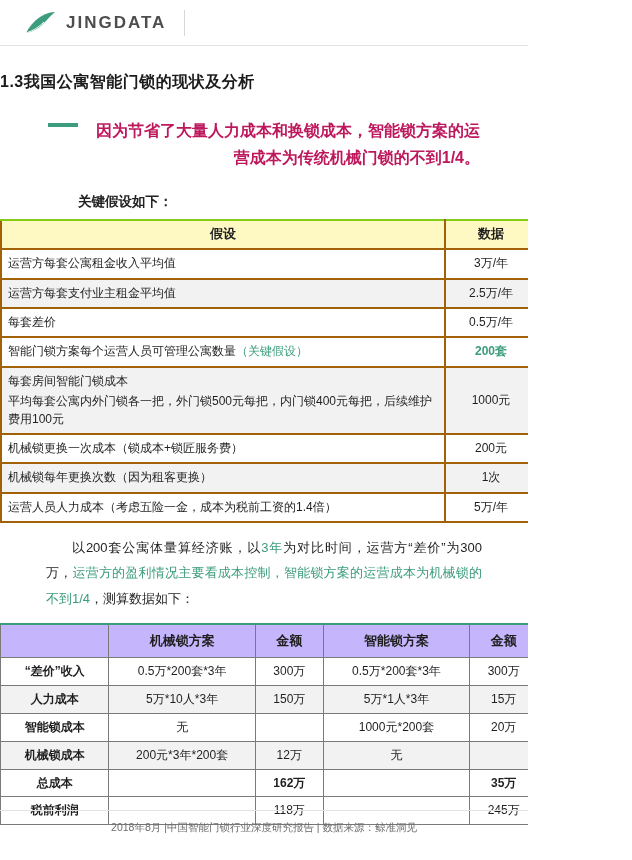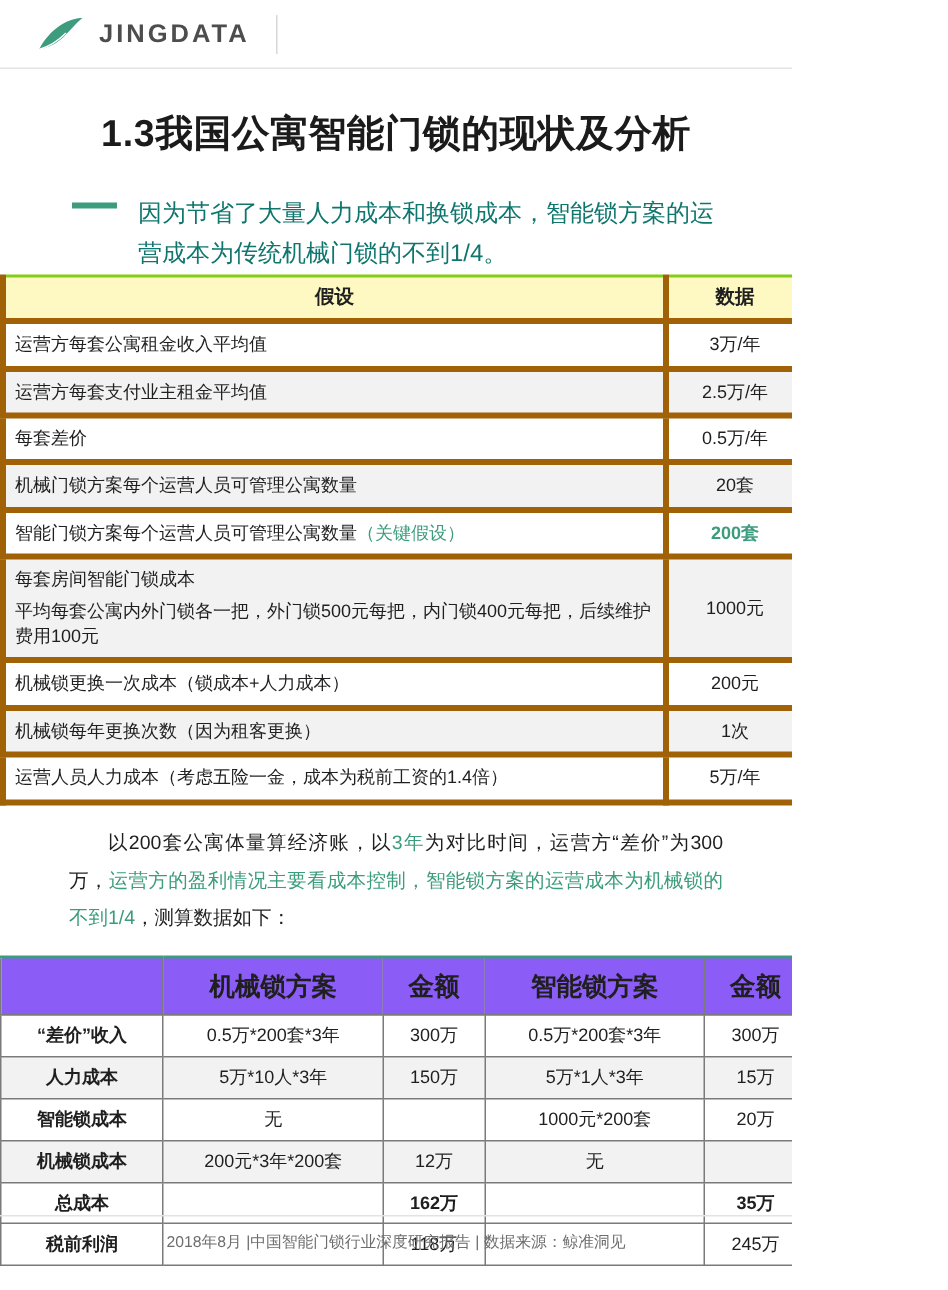--- a/index.html
+++ b/index.html
@@ -40,22 +40,21 @@
   }
   .header-divider {
     width: 1px;
     height: 26px;
     background: #d8d8d8;
     margin-left: 18px;
   }
 
   
   .title {
-    text-align: center;
-    font-size: 25px;
+    font-size: 16px;
     font-weight: bold;
     color: #1b1b1b;
     margin-top: 26px;
     letter-spacing: 0.5px;
   }
 
   
   .lead-wrap {
     margin: 24px 48px 0 48px;
     display: flex;
@@ -63,23 +62,24 @@
   .lead-bar {
     width: 30px;
     height: 4px;
     background: #3c9c7d;
     margin-top: 6px;
     margin-right: 14px;
     flex: none;
   }
   .lead-text {
     font-size: 16px;
-    font-weight: normal;
+    font-weight: bold;
     line-height: 1.7;
-    color: #0f766e;
+    color: #be185d;
+    text-align: right;
   }
 
   .assump-label {
     margin: 22px 0 8px 78px;
     font-size: 13.5px;
     color: #222;
     font-weight: bold;
   }
 
   
@@ -87,21 +87,21 @@
     border-collapse: collapse;
     font-size: 12px;
     color: #1f1f1f;
   }
   .tbl1 {
     width: 538px;
     margin: 0 auto;
     table-layout: fixed;
   }
   .tbl1 th, .tbl1 td {
-    border: 4px solid #a16207;
+    border: 2px solid #a16207;
     padding: 5px 6px;
     line-height: 1.45;
   }
   .tbl1 thead th {
     background: #fef9c3;
     font-weight: bold;
     text-align: center;
     font-size: 13px;
     padding: 4px 6px;
     border-top: 2px solid #84cc16;
@@ -134,24 +134,24 @@
     table-layout: fixed;
   }
   .tbl2 th, .tbl2 td {
     border: 1px solid #7a7a7a;
     padding: 5px 4px;
     text-align: center;
     line-height: 1.4;
   }
   .tbl2 thead th {
     font-weight: bold;
-    font-size: 17px;
+    font-size: 13px;
     padding: 7px 4px;
     border-top: 2px solid #3c9c7d;
-    background: #8b5cf6;
+    background: #c4b5fd;
   }
   .tbl2 tbody tr.alt td { background: #f2f2f2; }
   .tbl2 td.rowhdr { font-weight: bold; }
   .tbl2 td.bold { font-weight: bold; }
 
   
   .footer {
     position: absolute;
     left: 0; right: 0; bottom: 16px;
     height: 34px;
@@ -179,20 +179,21 @@
     <div class="header-divider"></div>
   </div>
 
   <div class="title">1.3我国公寓智能门锁的现状及分析</div>
 
   <div class="lead-wrap">
     <div class="lead-bar"></div>
     <div class="lead-text">因为节省了大量人力成本和换锁成本，智能锁方案的运营成本为传统机械门锁的不到1/4。</div>
   </div>
 
+  <div class="assump-label">关键假设如下：</div>
 
   <table class="tbl1">
     <thead>
       <tr>
         <th>假设</th>
         <th style="width:92px">数据</th>
       </tr>
     </thead>
     <tbody id="t1body">
         <tr>
@@ -200,34 +201,30 @@
           <td class="v">3万/年</td>
         </tr>
         <tr class="alt">
           <td class="k"><span>运营方每套支付业主租金平均值</span></td>
           <td class="v">2.5万/年</td>
         </tr>
         <tr>
           <td class="k"><span>每套差价</span></td>
           <td class="v">0.5万/年</td>
         </tr>
-        <tr class="alt">
-          <td class="k"><span>机械门锁方案每个运营人员可管理公寓数量</span></td>
-          <td class="v">20套</td>
-        </tr>
         <tr>
           <td class="k"><span>智能门锁方案每个运营人员可管理公寓数量</span><span class="hl">（关键假设）</span></td>
           <td class="v hl-b">200套</td>
         </tr>
         <tr class="alt">
           <td class="k multi-line"><span>每套房间智能门锁成本</span><span class="sub">平均每套公寓内外门锁各一把，外门锁500元每把，内门锁400元每把，后续维护费用100元</span></td>
           <td class="v">1000元</td>
         </tr>
         <tr>
-          <td class="k"><span>机械锁更换一次成本（锁成本+人力成本）</span></td>
+          <td class="k"><span>机械锁更换一次成本（锁成本+锁匠服务费）</span></td>
           <td class="v">200元</td>
         </tr>
         <tr class="alt">
           <td class="k"><span>机械锁每年更换次数（因为租客更换）</span></td>
           <td class="v">1次</td>
         </tr>
         <tr>
           <td class="k"><span>运营人员人力成本（考虑五险一金，成本为税前工资的1.4倍）</span></td>
           <td class="v">5万/年</td>
         </tr>

